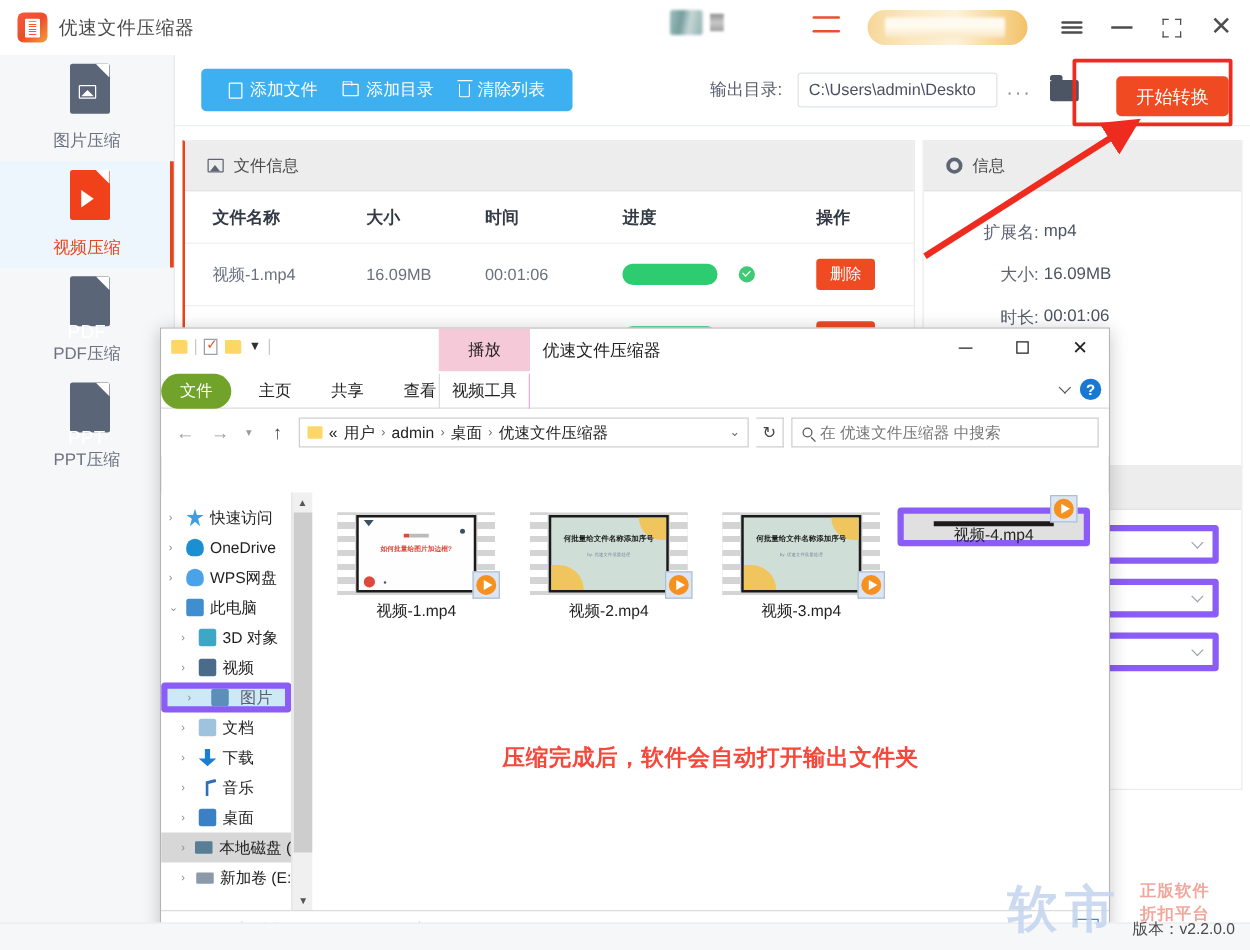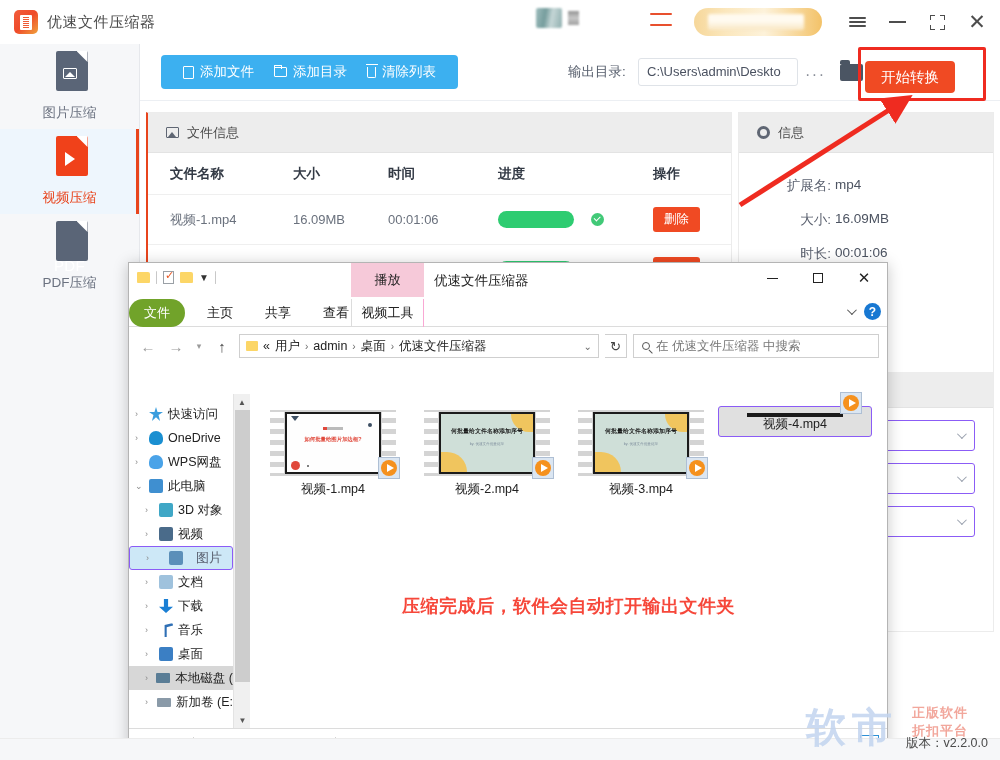--- a/index.html
+++ b/index.html
@@ -121,21 +121,21 @@
     border-radius:3px;background:#fff;font-size:13px;color:#4a5160;padding:0 8px;line-height:26px;
     overflow:hidden;white-space:nowrap;
   }
   .dots{position:absolute;left:665px;top:22px;font-size:16px;color:#8a8f99;letter-spacing:1.5px;cursor:pointer;}
   .foldbig{position:absolute;left:700px;top:20px;width:23px;height:17px;background:#4b5563;border-radius:2px;cursor:pointer;}
   .foldbig:before{content:"";position:absolute;left:0;top:-4px;width:10px;height:4px;background:#4b5563;border-radius:2px 2px 0 0;}
   .start-wrap{
     position:absolute;left:718px;top:3px;width:128px;height:54px;border:3px solid #ef2b20;border-radius:2px;
   }
   .start-btn{
-    position:absolute;left:4px;top:11px;width:90px;height:32px;background:#f04a23;border-radius:4px;
+    position:absolute;left:32px;top:11px;width:90px;height:32px;background:#f04a23;border-radius:4px;
     color:#fff;font-size:14.5px;display:flex;align-items:center;justify-content:center;cursor:pointer;
   }
 
   
   .filepanel{
     position:absolute;left:146px;top:112px;width:586px;height:520px;background:#fff;
     border:1px solid #ececec;border-left:2px solid #e8441c;
   }
   .panel-head{
     height:40px;background:#ededed;display:flex;align-items:center;padding-left:18px;gap:8px;
@@ -172,21 +172,21 @@
   }
 
   .infopanel{
     position:absolute;left:738px;top:112px;width:256px;height:520px;background:#fff;border:1px solid #ececec;
   }
   .inf-row{display:flex;font-size:13.5px;color:#4c5361;margin:16px 0;}
   .inf-k{width:92px;text-align:right;color:#5c6270;}
   .inf-v{margin-left:4px;color:#4c5361;}
   .sel-row{padding:0 18px;margin:12px 0;}
   .sel{
-    height:31px;border:1px solid #8b5cf6;border-radius:3px;background:#fff;
+    height:31px;border:5px solid #8b5cf6;border-radius:3px;background:#fff;
     display:flex;align-items:center;justify-content:space-between;padding:0 10px;
     font-size:13px;color:#5a6170;cursor:pointer;
   }
   .chev{width:7px;height:7px;border-right:1.5px solid #9aa1ae;border-bottom:1.5px solid #9aa1ae;transform:rotate(45deg) translateY(-2px);}
   .hint{font-size:12.5px;color:#f0644a;padding:0 18px;}
 
   
   .explorer{
     position:absolute;left:128px;top:262px;width:760px;height:498px;background:#fff;
     border:1px solid #b4b4b4;box-shadow:0 2px 14px rgba(0,0,0,.22);
@@ -356,20 +356,28 @@
     <div class="side-label">视频压缩</div>
   </div>
   <div class="side-item">
     <div class="side-icon">
       <div class="page"></div>
         <div class="fold"></div>
       <div class="lbl">PDF</div>
     </div>
     <div class="side-label">PDF压缩</div>
   </div>
+  <div class="side-item">
+    <div class="side-icon">
+      <div class="page"></div>
+        <div class="fold"></div>
+      <div class="lbl">PPT</div>
+    </div>
+    <div class="side-label">PPT压缩</div>
+  </div>
 </div>
 
 <div class="toolbar">
   <div class="tool-pills">
     <div class="tool-pill">
       <span class="pic-ico"></span>
       <span>添加文件</span>
     </div>
     <div class="tool-pill">
       <span class="fold-ico"></span>

